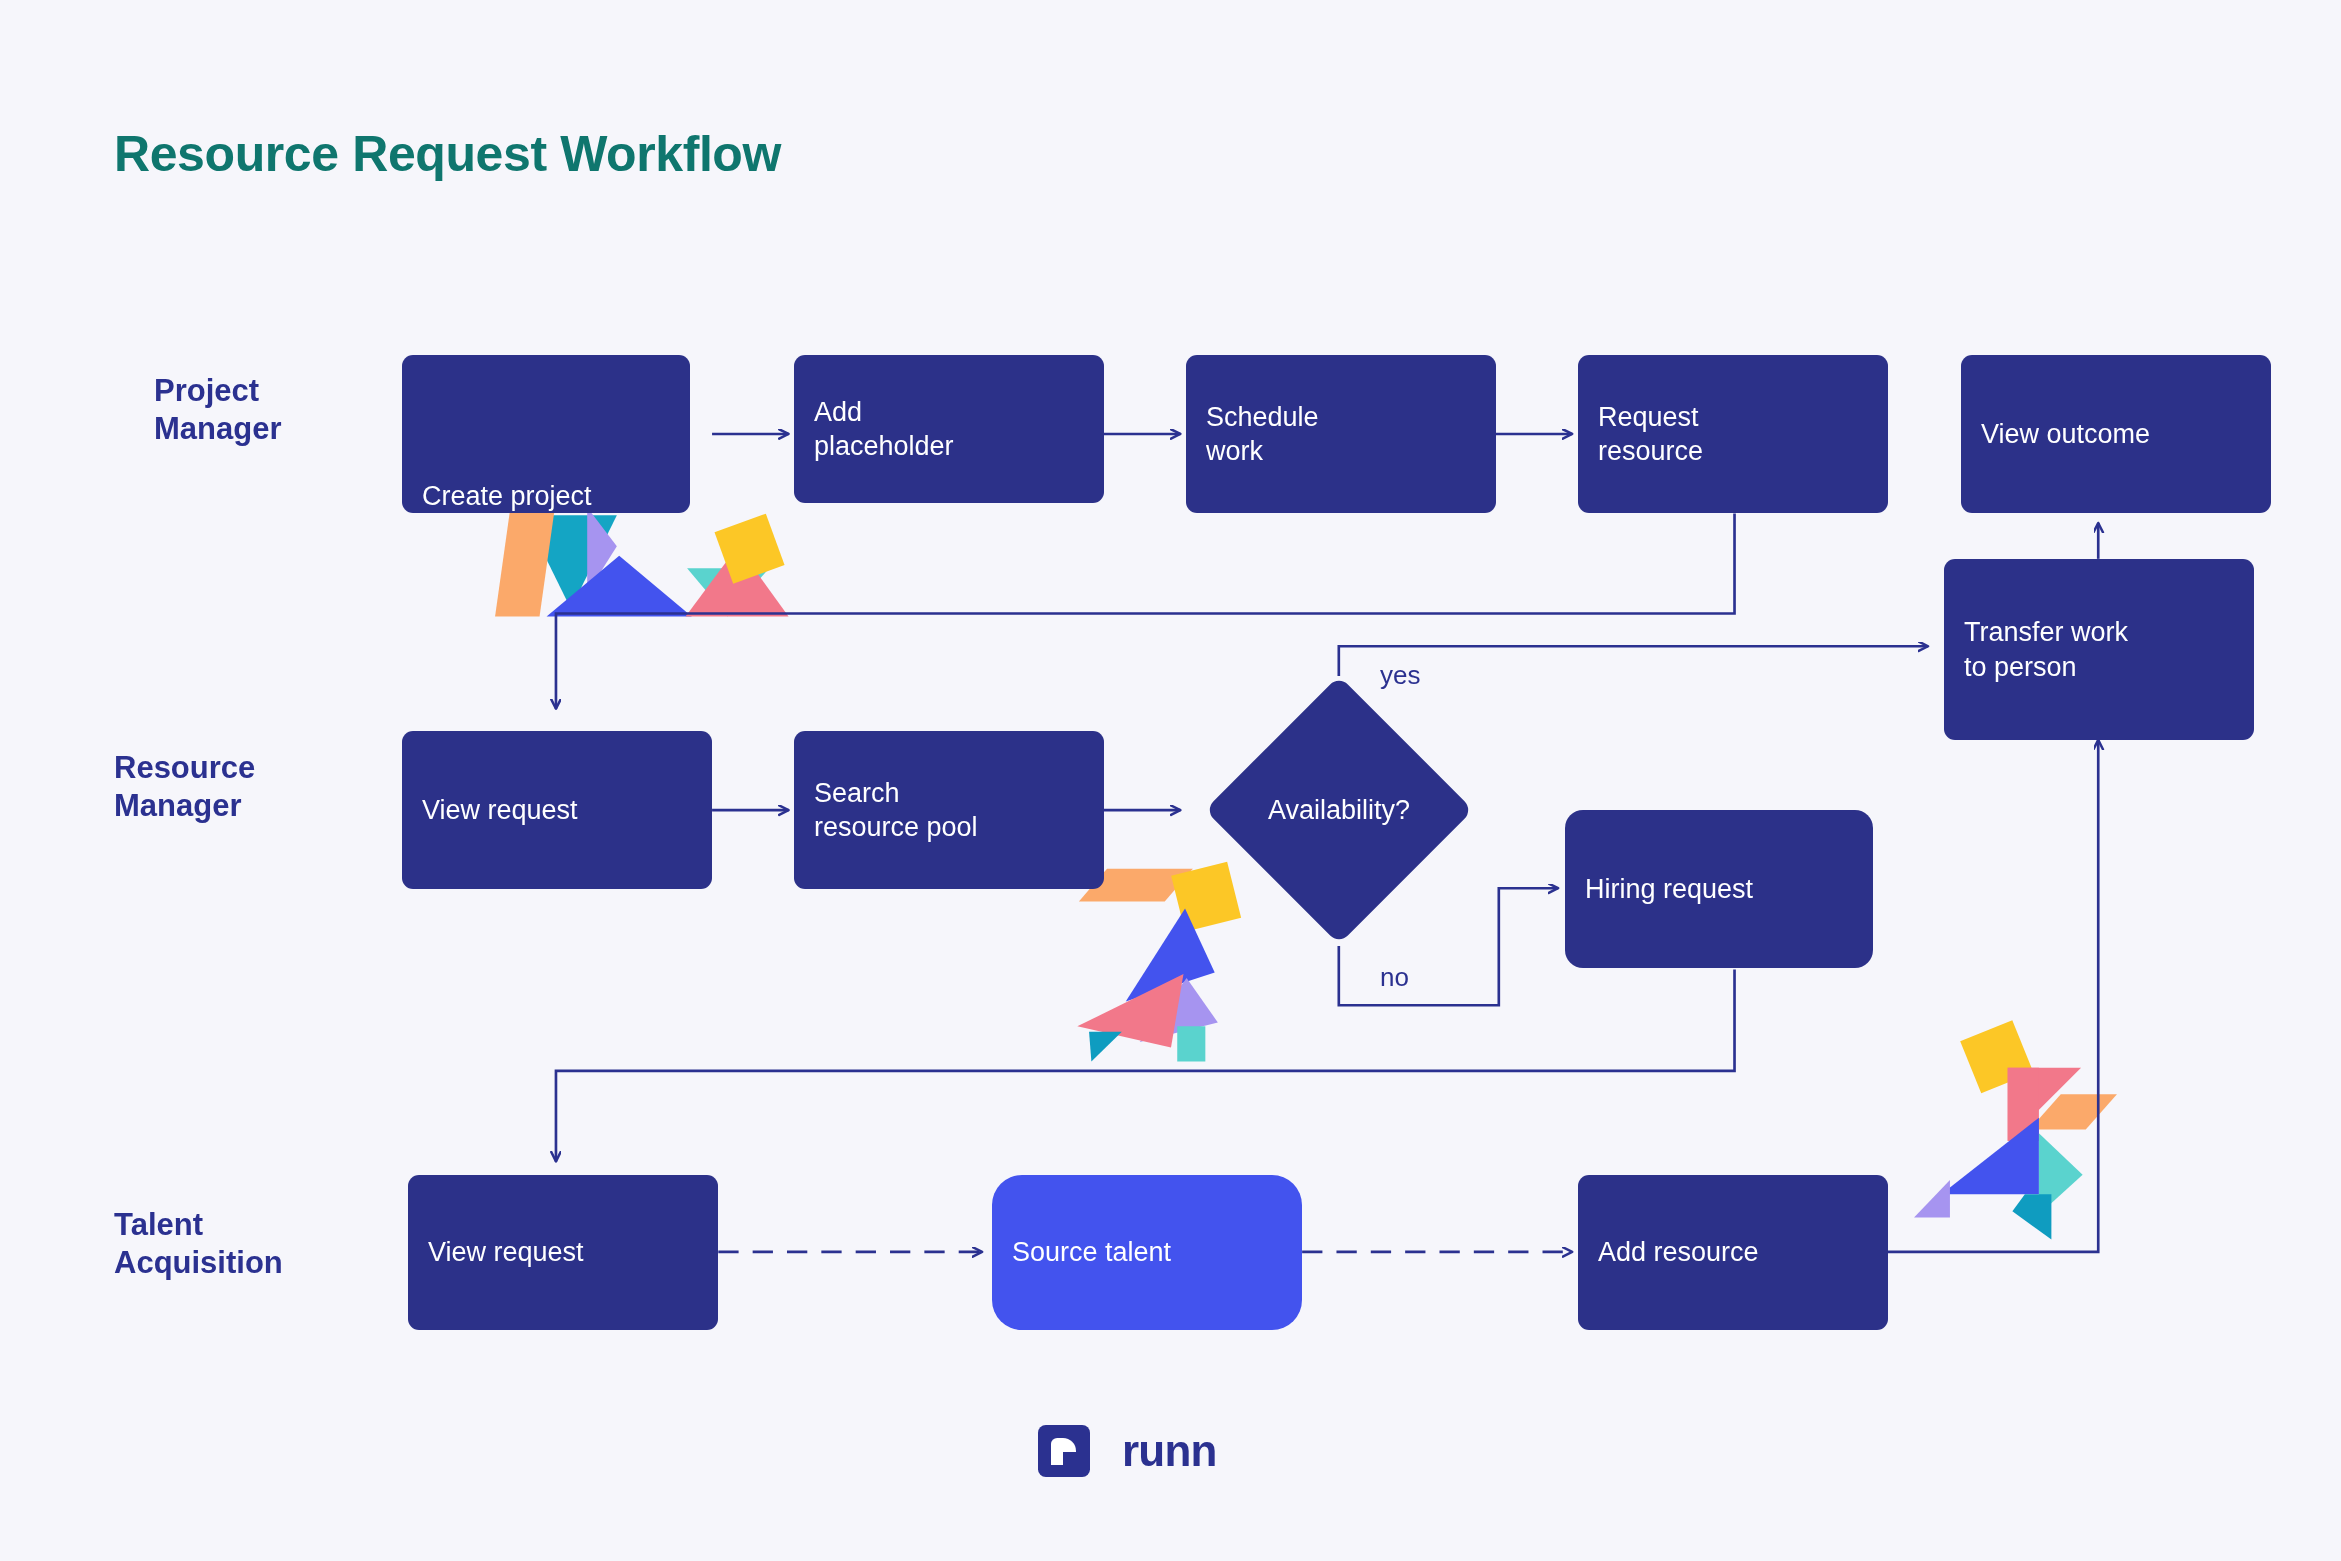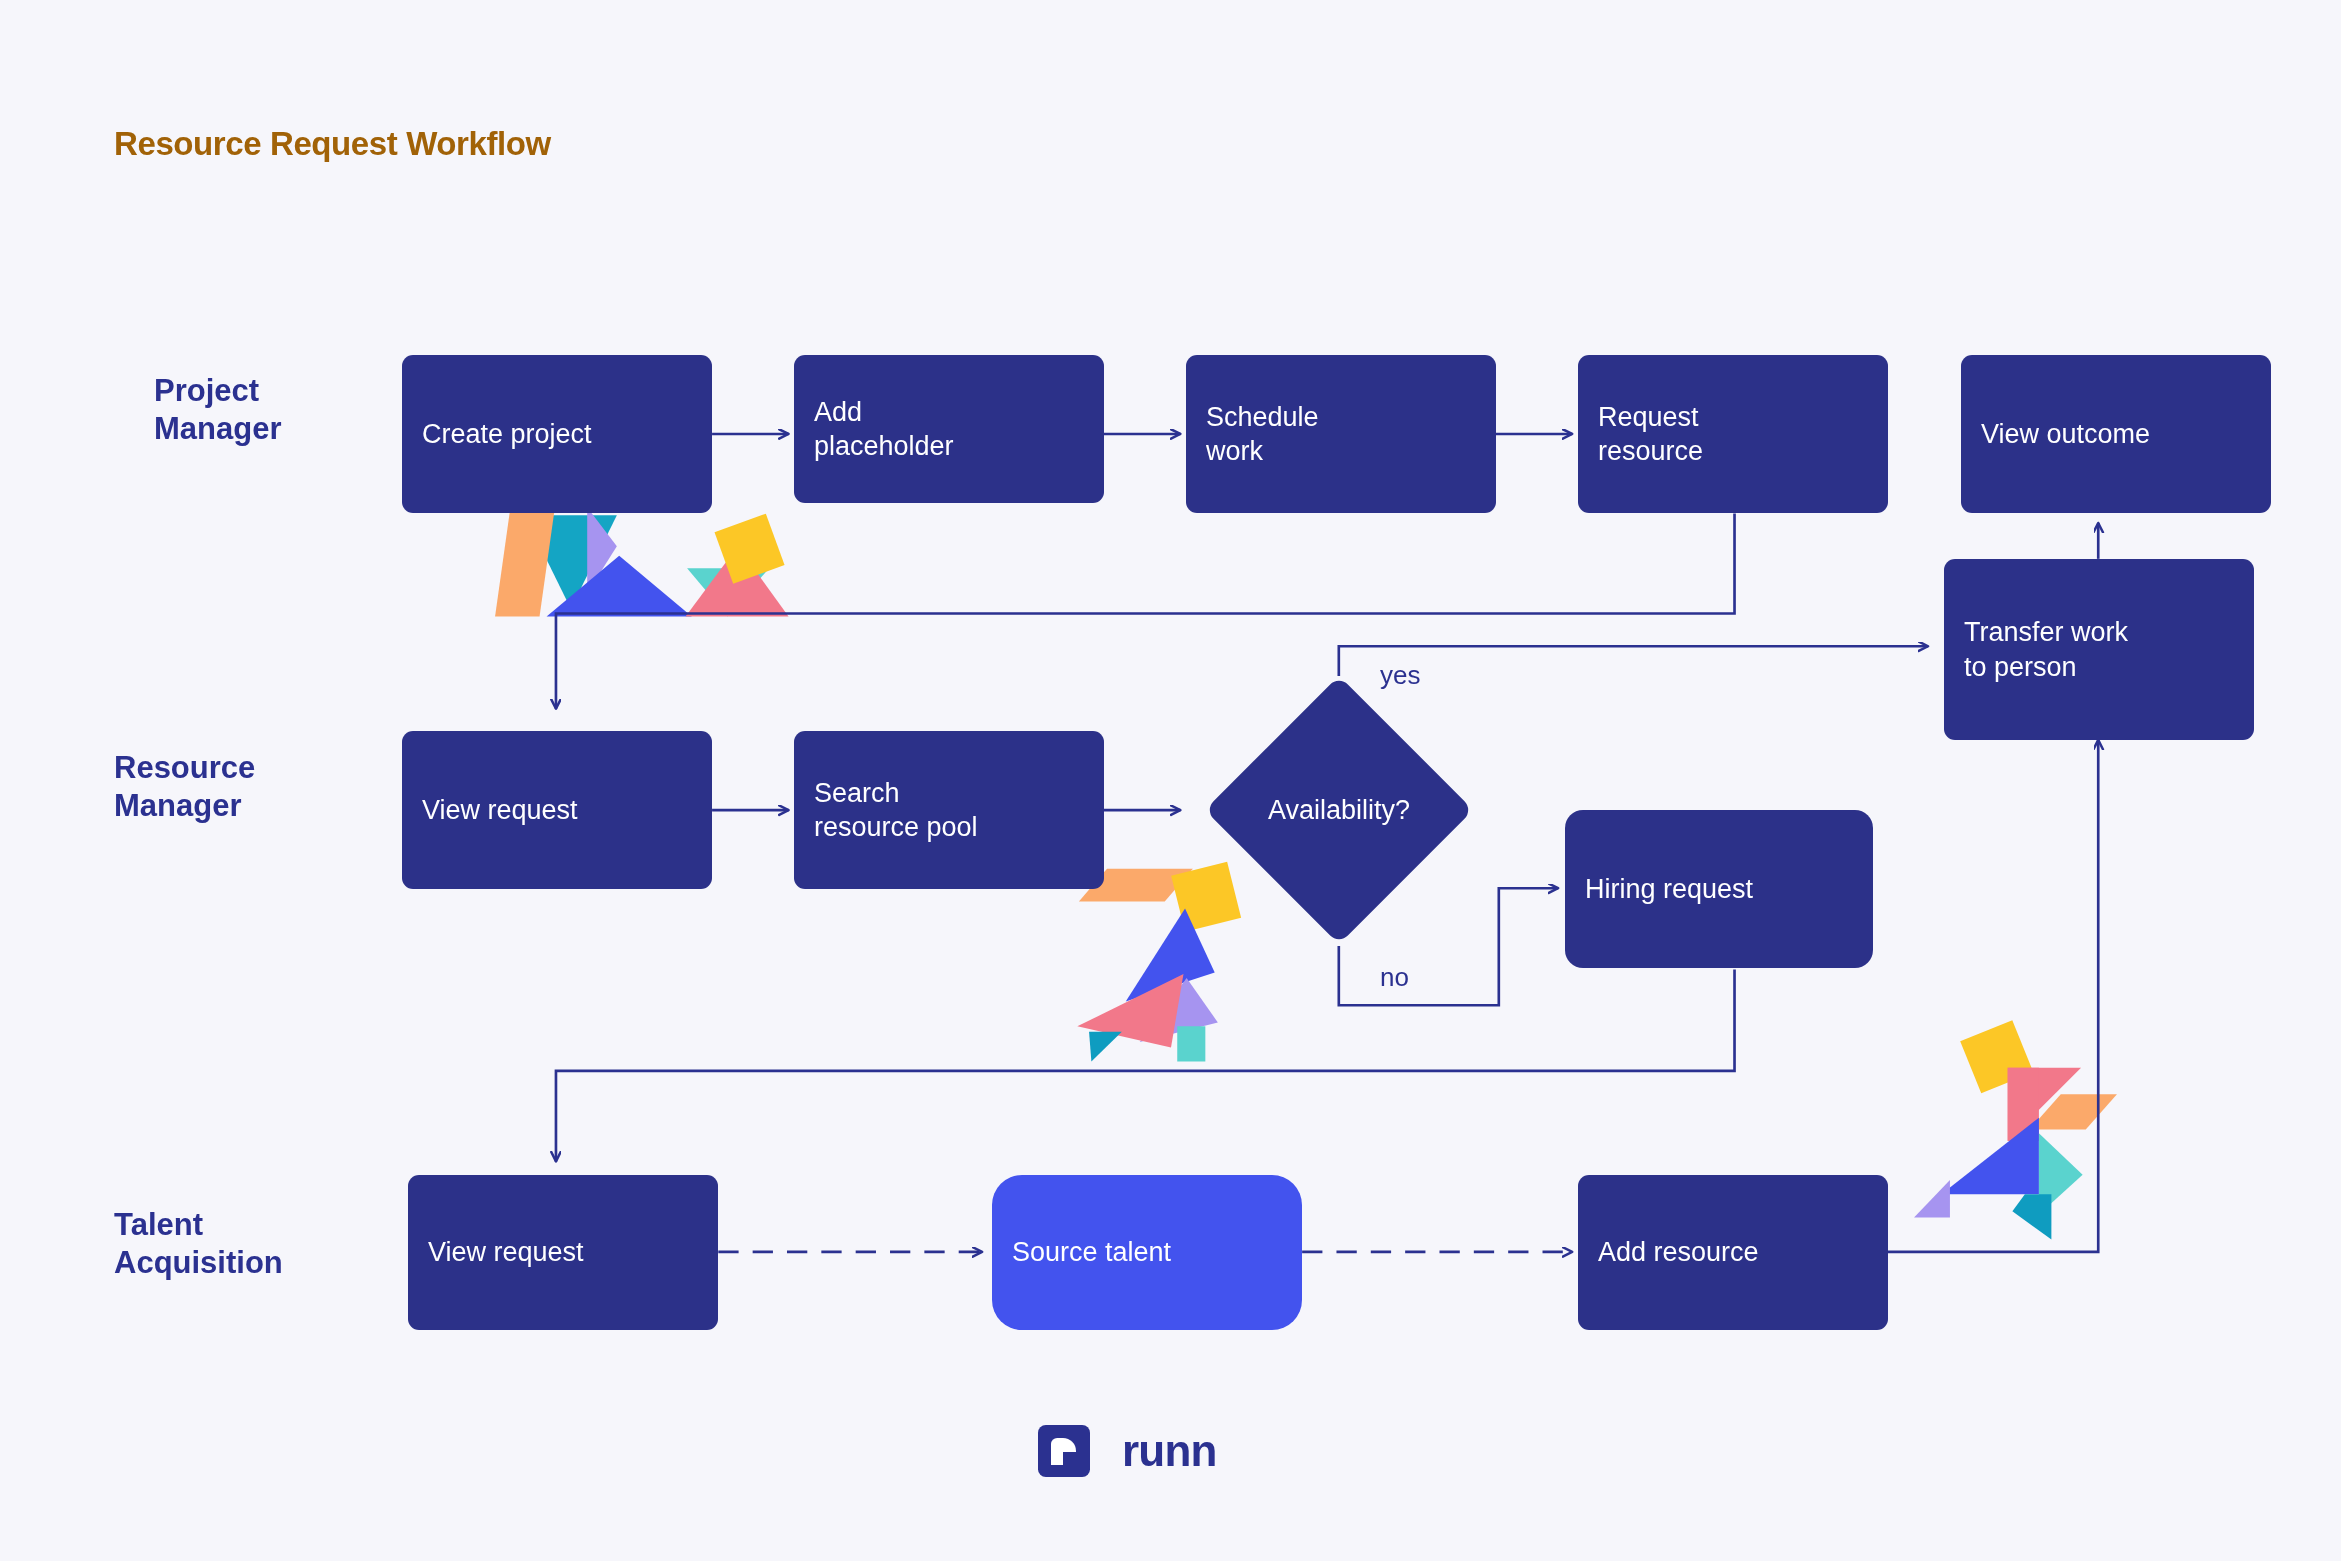--- a/index.html
+++ b/index.html
@@ -8,22 +8,22 @@
     width:2342px;height:1561px;
     background:#F6F6FB;
     font-family:"Liberation Sans","DejaVu Sans",sans-serif;
     overflow:hidden;position:relative;
   }
   #stage{position:absolute;left:0;top:0;width:2342px;height:1561px;}
 
   
   .page-title{
     position:absolute;left:114px;top:125px;
-    font-size:33px;font-weight:bold;letter-spacing:-0.4px;
-    color:#a16207;white-space:nowrap;
+    font-size:50px;font-weight:bold;letter-spacing:-0.4px;
+    color:#0f766e;white-space:nowrap;
   }
 
   
   .lane-label{
     position:absolute;
     font-size:31px;font-weight:bold;line-height:1.22;
     color:#2B3190;width:312px;
   }
   .lane-pm{left:114px;top:372px;margin-left:40px;}
   .lane-rm{left:114px;top:749px;}
@@ -150,21 +150,21 @@
     </g>
   </svg>
 
   <div class="lane-label lane-pm" style="white-space:pre-line;">Project
 Manager</div>
   <div class="lane-label lane-rm" style="white-space:pre-line;">Resource
 Manager</div>
   <div class="lane-label lane-ta" style="white-space:pre-line;">Talent
 Acquisition</div>
 
-  <div class="node" style="left:402px;top:355px;width:310px;height:158px;">
+  <div class="node" style="left:402px;top:355px;width:288px;height:158px;align-items:flex-end;">
     <span class="lbl">Create project</span>
   </div>
 
   <div class="node" style="left:794px;top:355px;width:310px;height:148px;">
     <span class="lbl">Add
 placeholder</span>
   </div>
 
   <div class="node" style="left:1186px;top:355px;width:310px;height:158px;">
     <span class="lbl">Schedule

